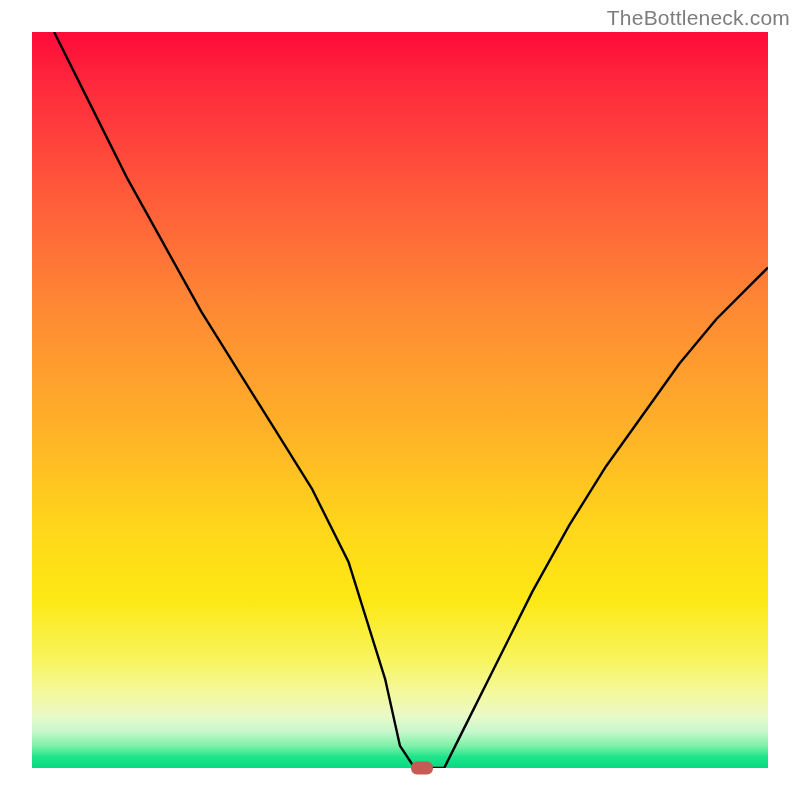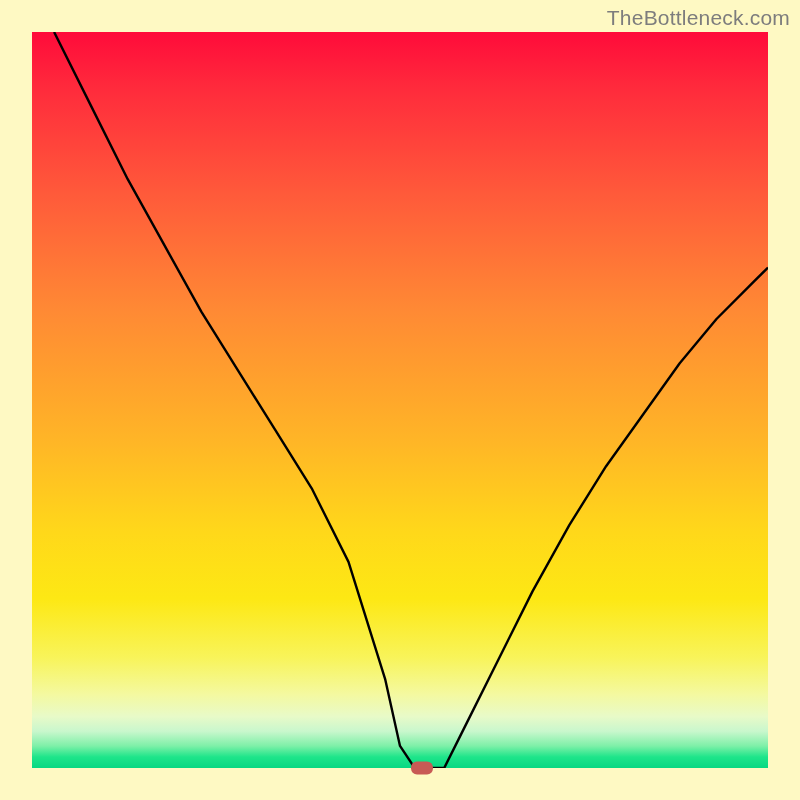--- a/index.html
+++ b/index.html
@@ -8,21 +8,21 @@
     width: 800px;
     height: 800px;
     background: #000;
     font-family: Arial, Helvetica, sans-serif;
     overflow: hidden;
   }
   .frame {
     position: relative;
     width: 800px;
     height: 800px;
-    background: #fef9c3;
+    background: #ffffff;
   }
   .plot-area {
     position: absolute;
     left: 32px;
     top: 32px;
     width: 736px;
     height: 736px;
     
     background: linear-gradient(to bottom,
       #ff0b3a 0%,

